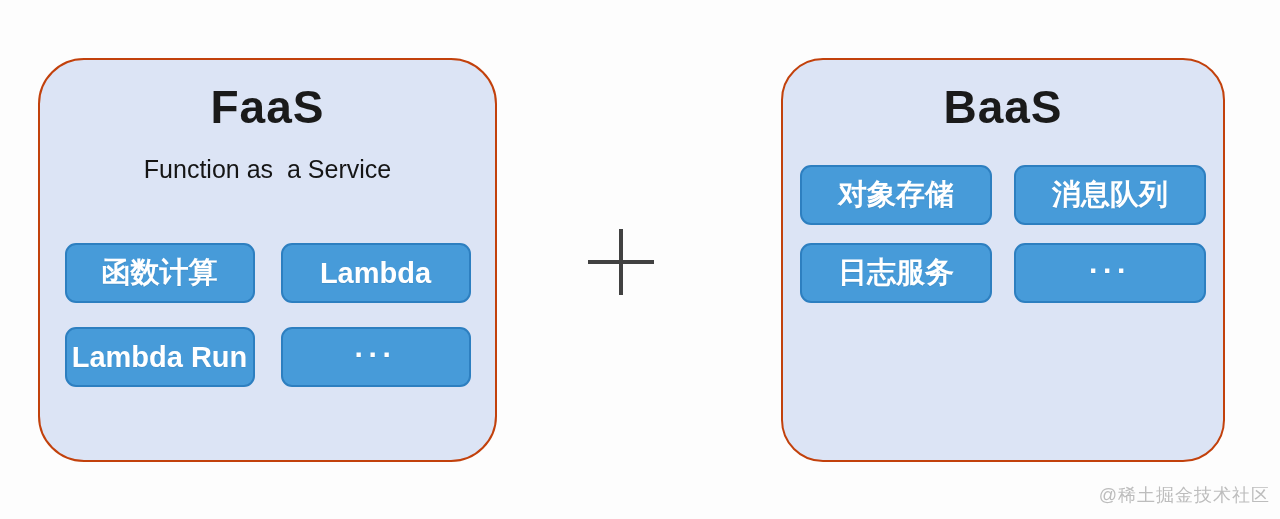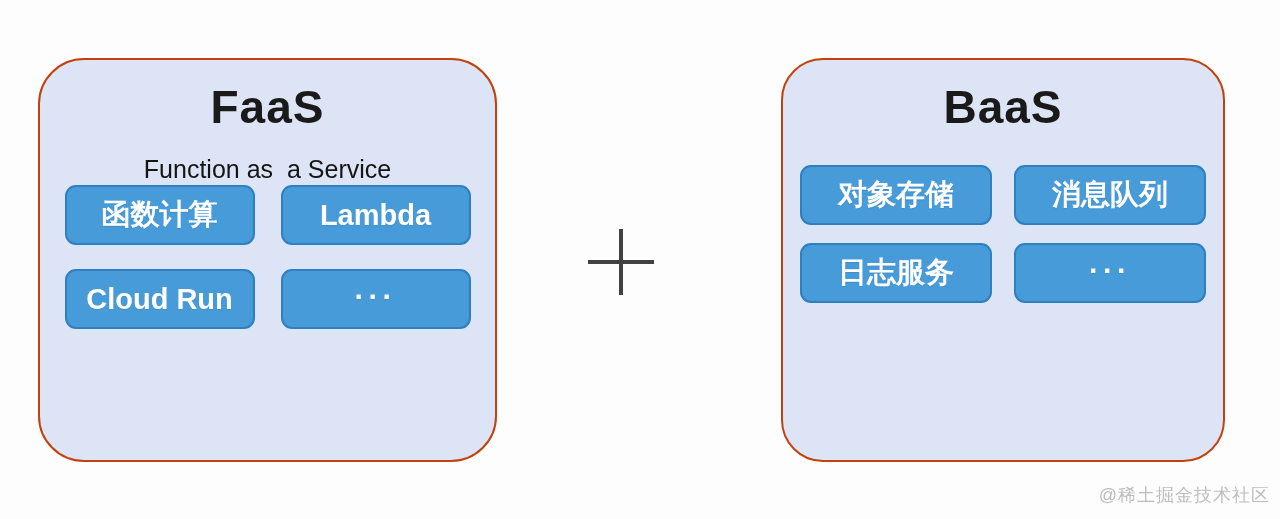--- a/index.html
+++ b/index.html
@@ -45,20 +45,21 @@
     line-height: 1.3;
     color: #151515;
     white-space: pre; 
   }
 
   
   .grid {
     display: grid;
   }
   .grid-faas {
+    margin-top: 58px;
     grid-template-columns: repeat(2, 190px);
     column-gap: 26px;
     row-gap: 24px;
   }
   .grid-baas {
     margin-top: 27px;
     grid-template-columns: repeat(2, 192px);
     column-gap: 22px;
     row-gap: 18px;
   }
@@ -115,21 +116,21 @@
 </style>
 </head>
 <body>
 
 <div class="panel panel-faas">
   <div class="panel-title">FaaS</div>
   <div class="panel-sub">Function as  a Service</div>
   <div class="grid grid-faas">
     <div class="chip">函数计算</div>
     <div class="chip">Lambda</div>
-    <div class="chip">Cloud Run</div>
+    <div class="chip">Lambda Run</div>
     <div class="chip ellipsis">···</div>
   </div>
 </div>
 
 <div class="plus"></div>
 
 <div class="panel panel-baas">
   <div class="panel-title">BaaS</div>
   <div class="grid grid-baas">
     <div class="chip">对象存储</div>

